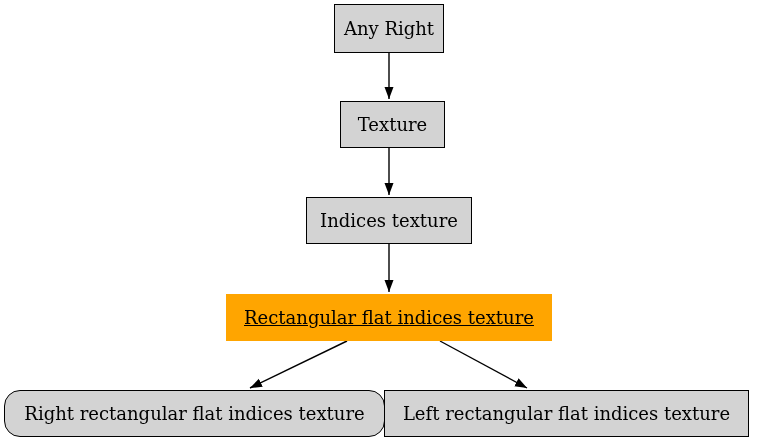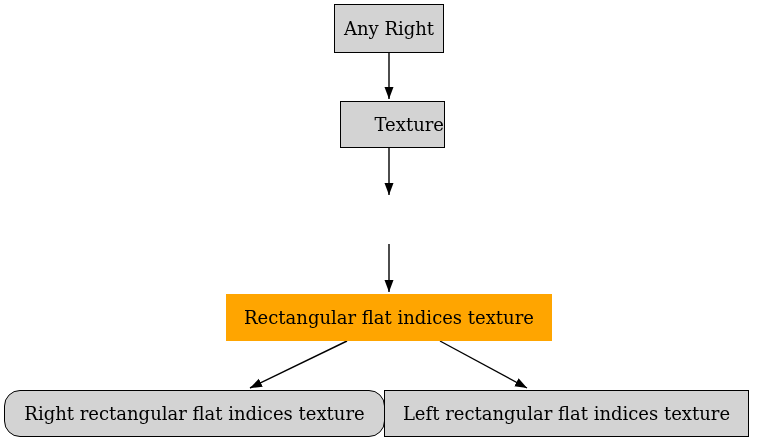--- a/index.html
+++ b/index.html
@@ -41,24 +41,25 @@
     background: var(--node-fill);
     border: 1.5px solid var(--node-border);
     color: var(--text-color);
     font-size: 18px;
     white-space: nowrap;
     text-align: center;
   }
   .node.highlight {
     background: var(--highlight-fill);
     border-color: var(--highlight-fill);
+    text-decoration: underline;
   }
   
   #n-any-type        { left: 334px; top: 4px;   width: 110px; height: 49px; }
-  #n-texture         { left: 340px; top: 101px; width: 105px; height: 47px; justify-content: flex-end; }
+  #n-texture         { left: 340px; top: 101px; width: 105px; height: 47px; }
   #n-indices-texture { left: 306px; top: 197px; width: 166px; height: 47px; }
   #n-rect-flat       { left: 226px; top: 294px; width: 326px; height: 47px; }
   #n-right-rect      { left: 4px;   top: 390px; width: 381px; height: 47px; border-radius: 16px; }
   #n-left-rect       { left: 384px; top: 390px; width: 365px; height: 47px; }
 </style>
 </head>
 <body>
 
 <div class="canvas">
 
@@ -76,20 +77,23 @@
   </svg>
 
   <div class="node" id="n-any-type">
     <span>Any Right</span>
   </div>
 
   <div class="node" id="n-texture">
     <span>Texture</span>
   </div>
 
+  <div class="node" id="n-indices-texture">
+    <span>Indices texture</span>
+  </div>
 
   <div class="node highlight" id="n-rect-flat">
     <span>Rectangular flat indices texture</span>
   </div>
 
   <div class="node" id="n-right-rect">
     <span>Right rectangular flat indices texture</span>
   </div>
 
   <div class="node" id="n-left-rect">

